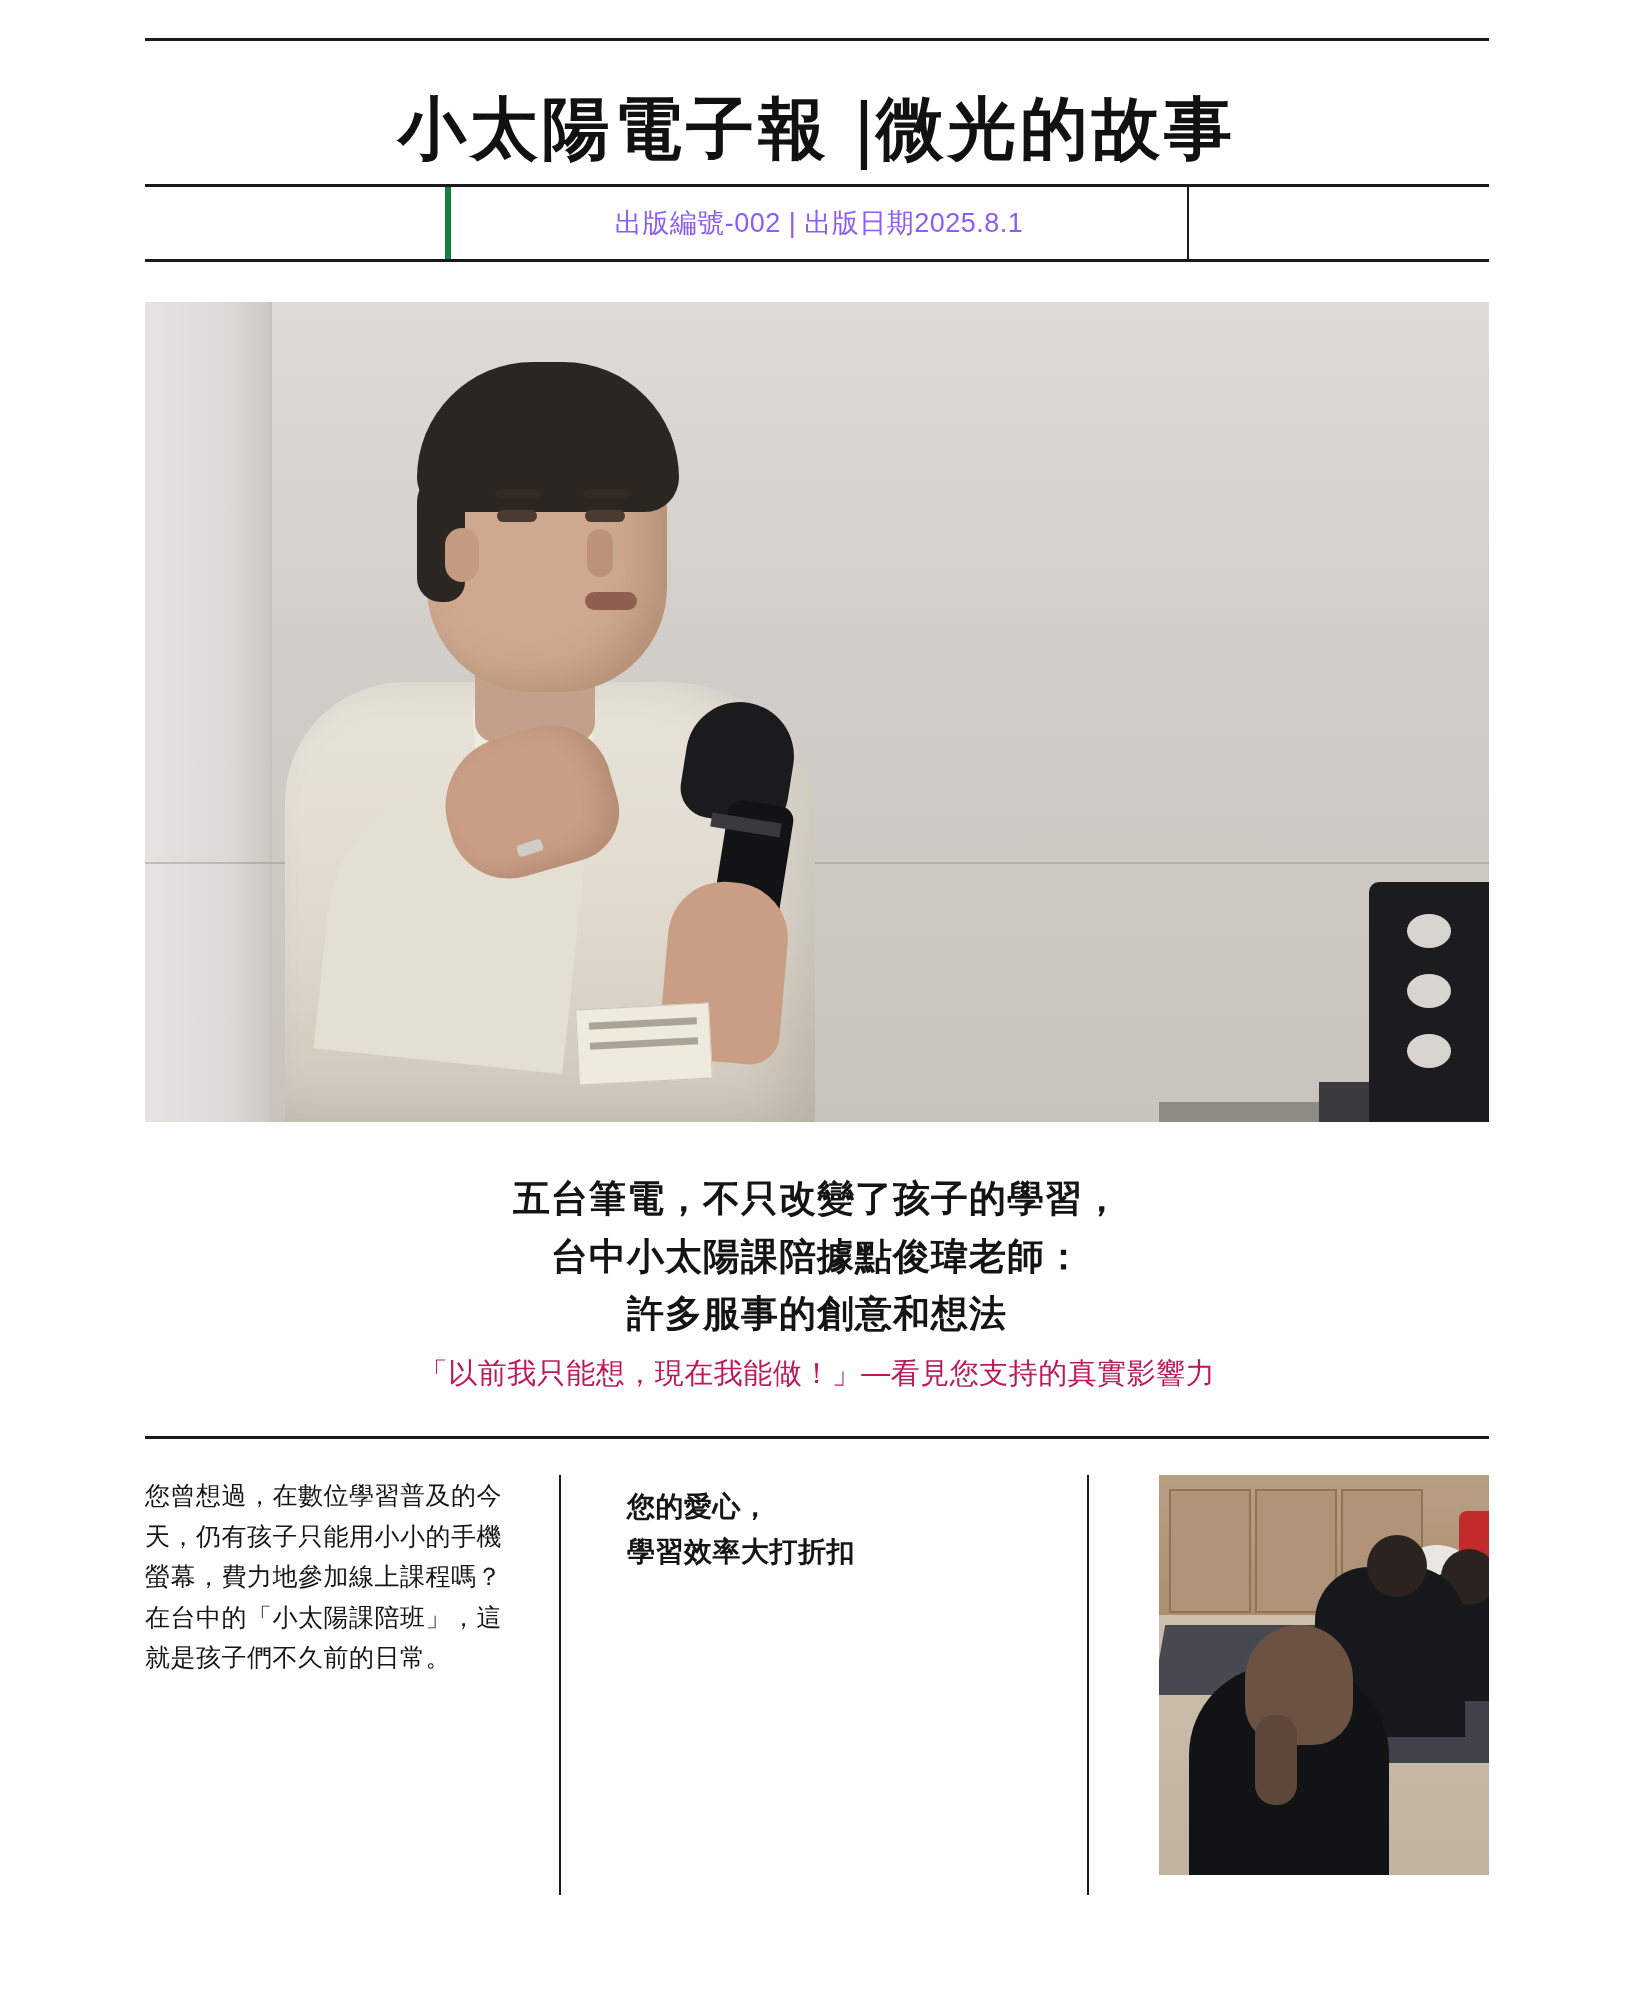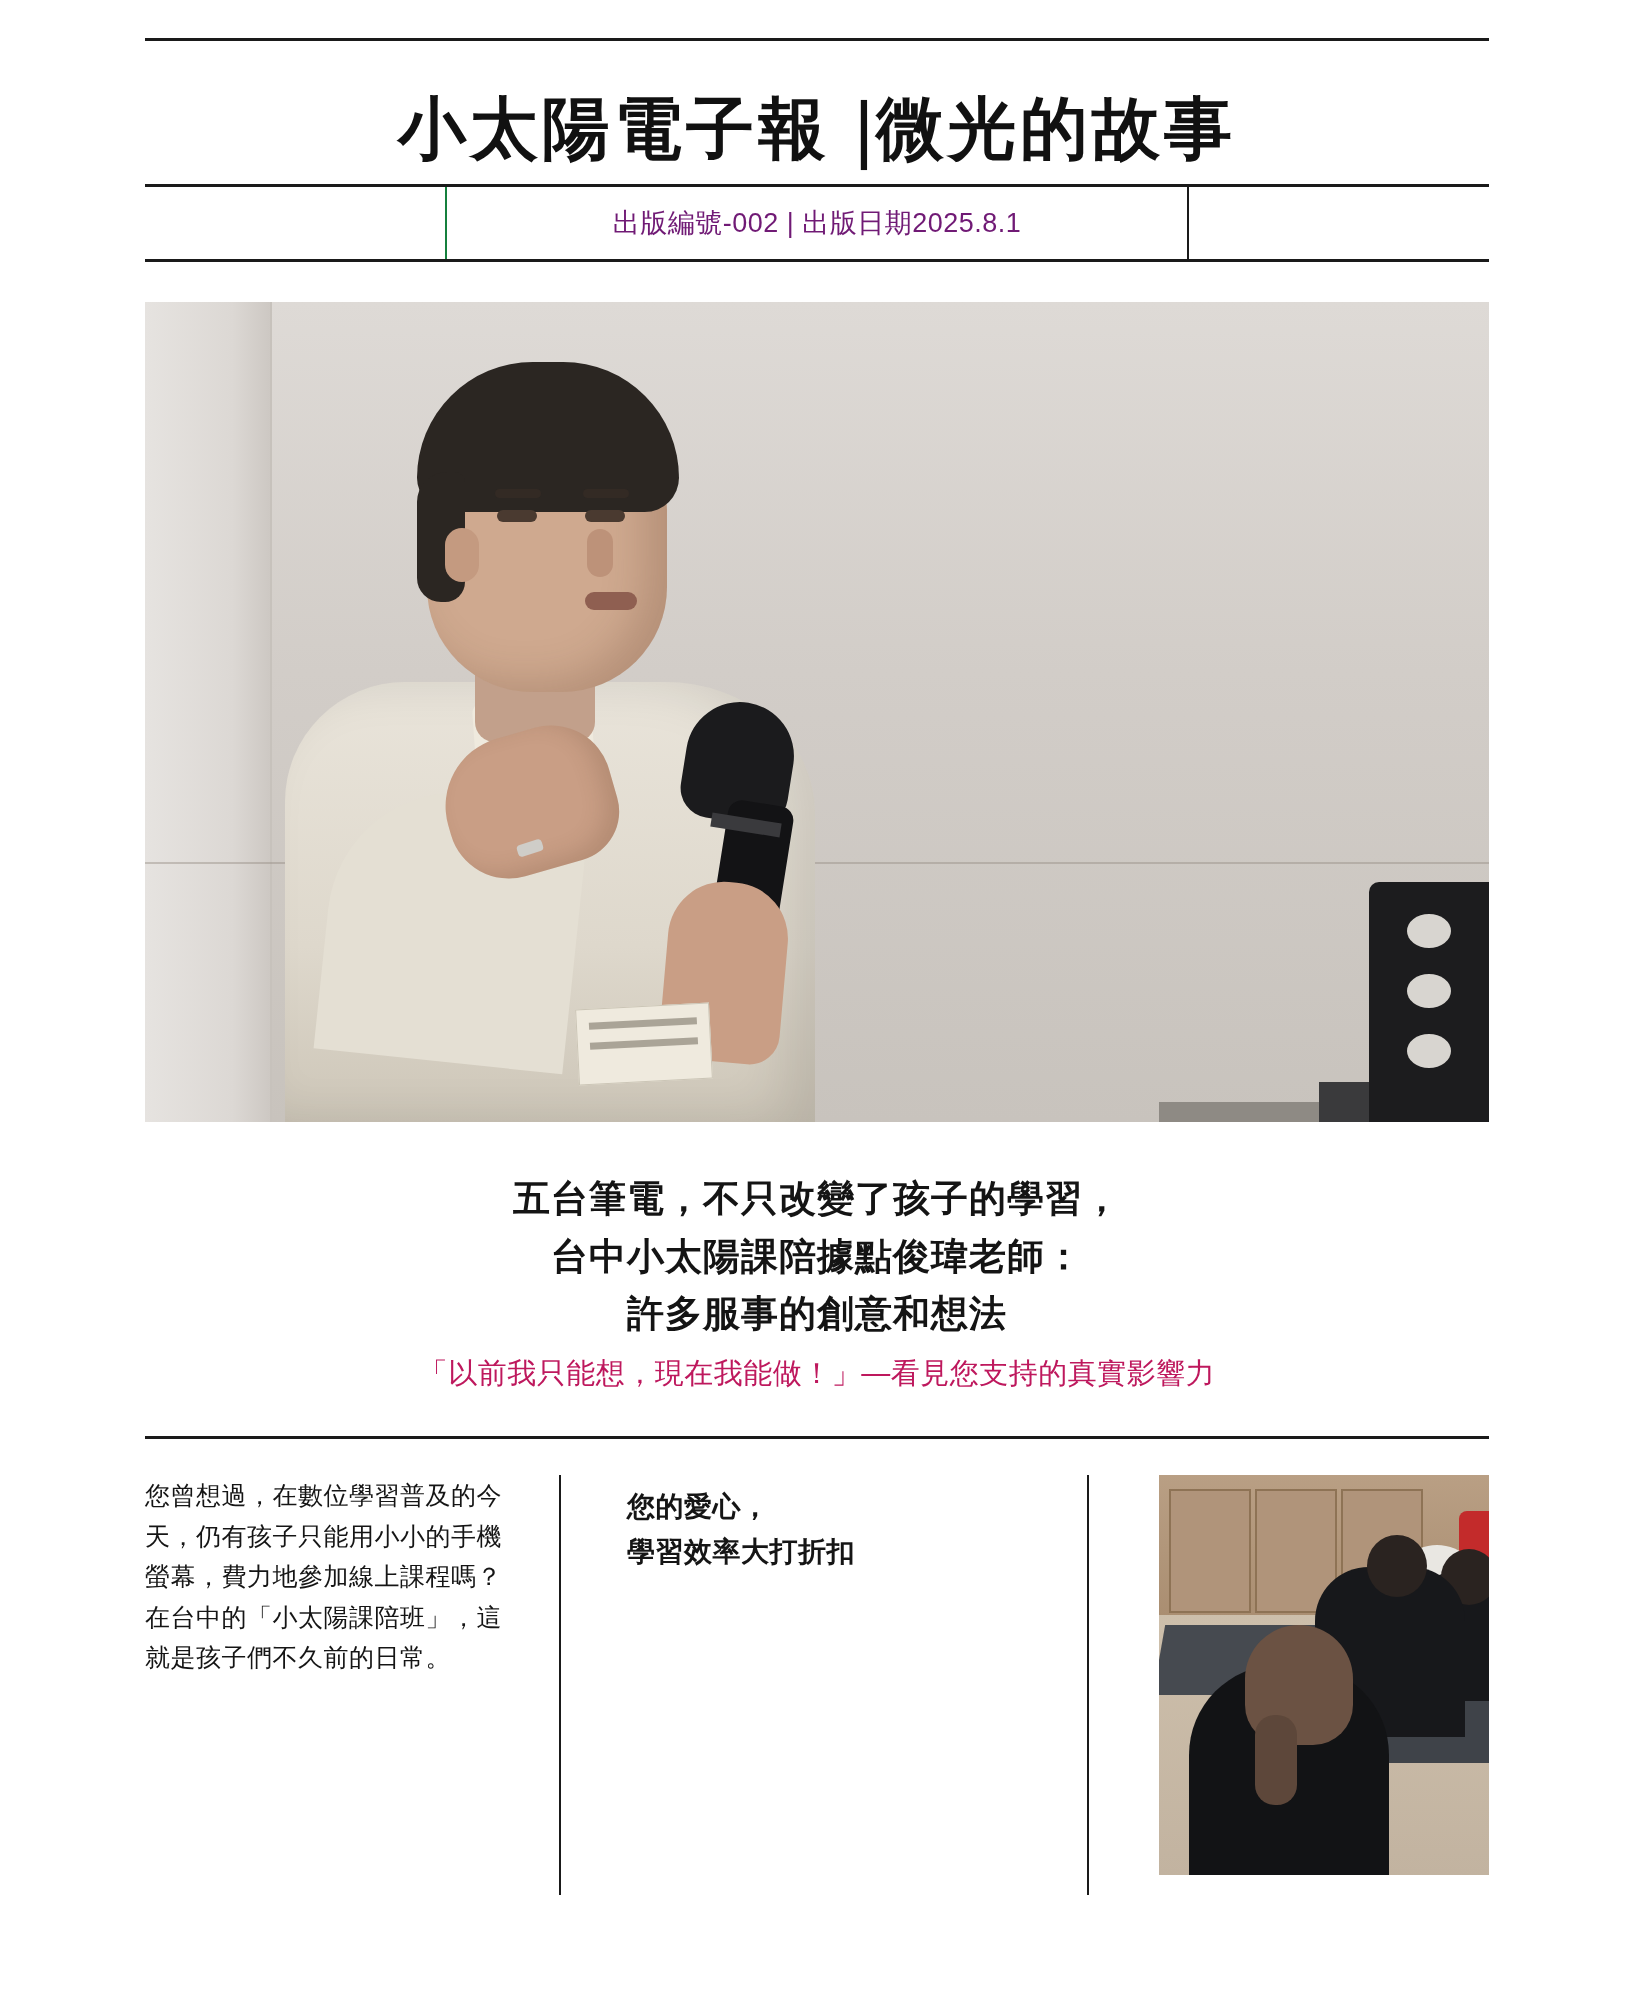--- a/index.html
+++ b/index.html
@@ -57,25 +57,25 @@
   }
   .issuebar-cell {
     display: flex;
     align-items: center;
     justify-content: center;
   }
   .issuebar-left  { width: 300px; }
   .issuebar-right { width: 300px; }
   .issuebar-mid {
     flex: 1;
-    border-left: 2px solid #15803d;
+    border-left: 6px solid #15803d;
     border-right: 2px solid #1a1a1a;
     font-size: 27px;
     letter-spacing: 0.5px;
-    color: #701a75;
+    color: #8b5cf6;
   }
 
   
   .hero {
     margin-top: 40px;
     width: 1344px;
     height: 820px;
     position: relative;
     overflow: hidden;
     background: #cfcac4;

